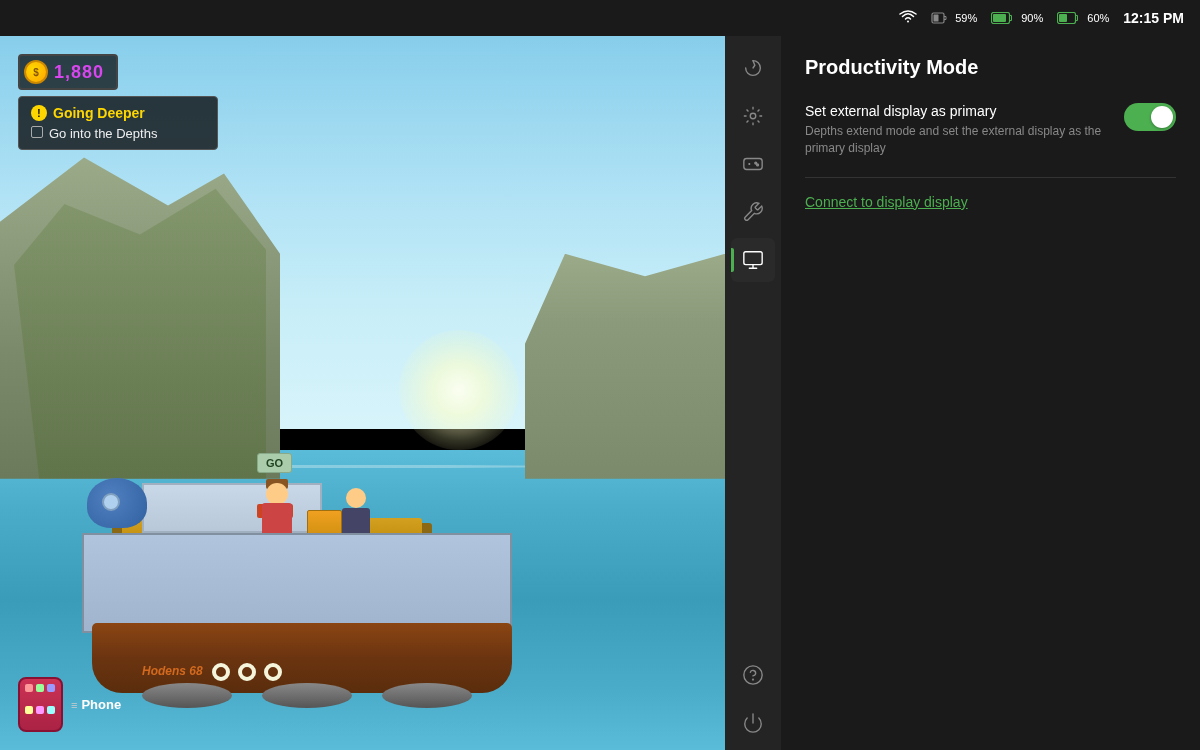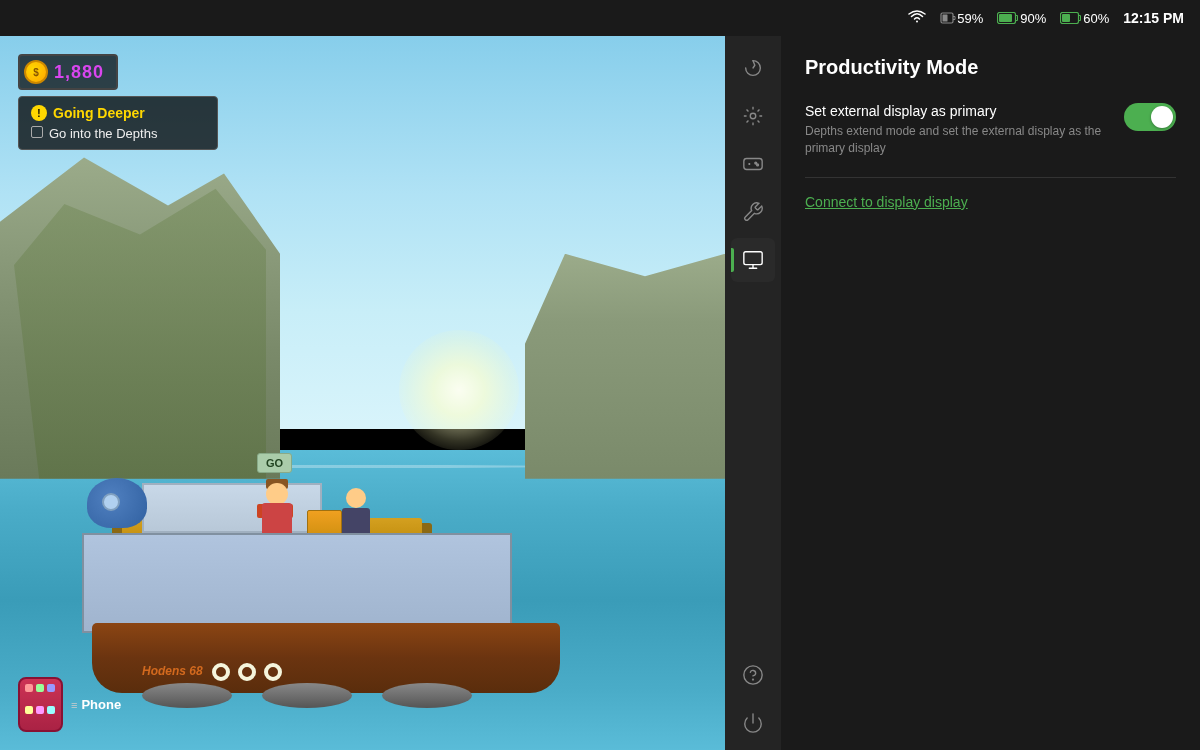--- a/index.html
+++ b/index.html
@@ -25,23 +25,23 @@
       gap: 14px;
       flex-shrink: 0;
     }
     .status-icon {
       color: #fff;
       font-size: 14px;
     }
     .battery-group {
       display: flex;
       align-items: center;
-      gap: 1px;
+      gap: 8px;
       color: #fff;
-      font-size: 13px;
+      font-size: 11px;
     }
     .time-display {
       color: #fff;
       font-size: 14px;
       font-weight: 600;
     }
 
     
     .main-content {
       display: flex;
@@ -143,21 +143,21 @@
       left: 62px;
       width: 480px;
       height: 220px;
     }
 
     
     .boat-hull {
       position: absolute;
       bottom: 0;
       left: 30px;
-      width: 468px;
+      width: 420px;
       height: 70px;
       background: linear-gradient(180deg, #8B4513 0%, #6B3410 50%, #5A2D0C 100%);
       border-radius: 5px 5px 30px 30px;
       text-align: right;
     }
     .boat-hull-text {
       position: absolute;
       bottom: 15px;
       left: 50px;
       color: #D2691E;

